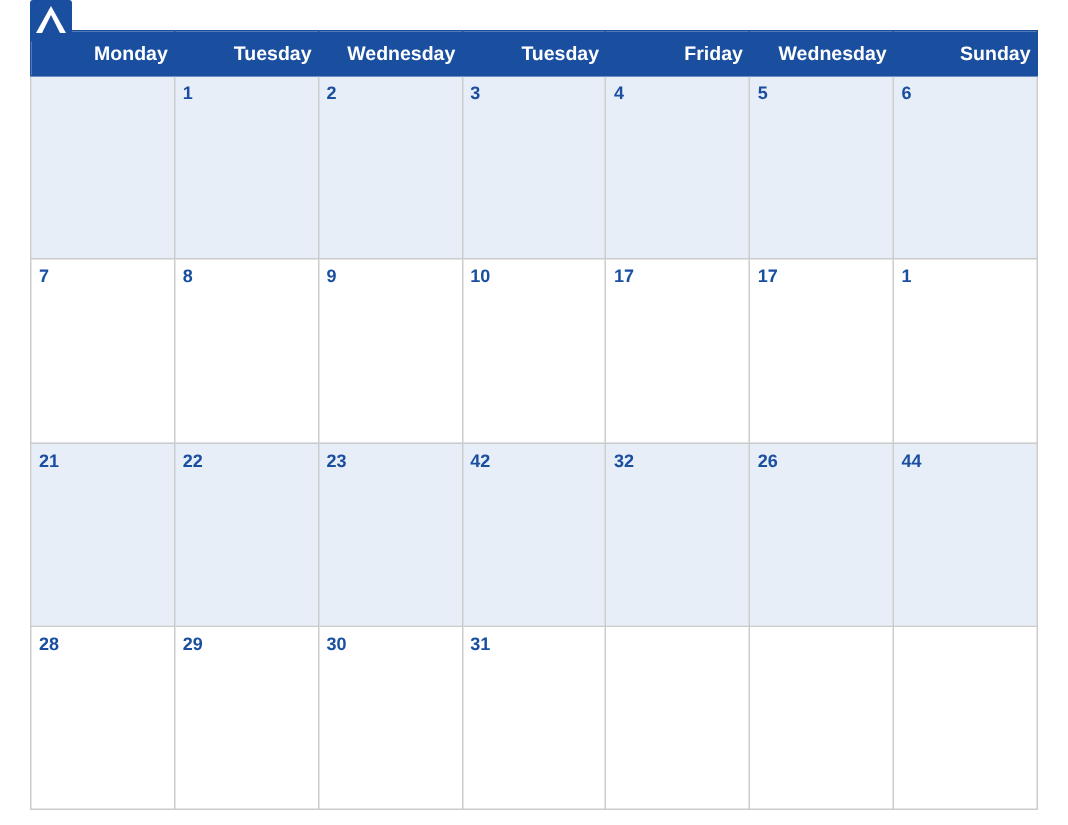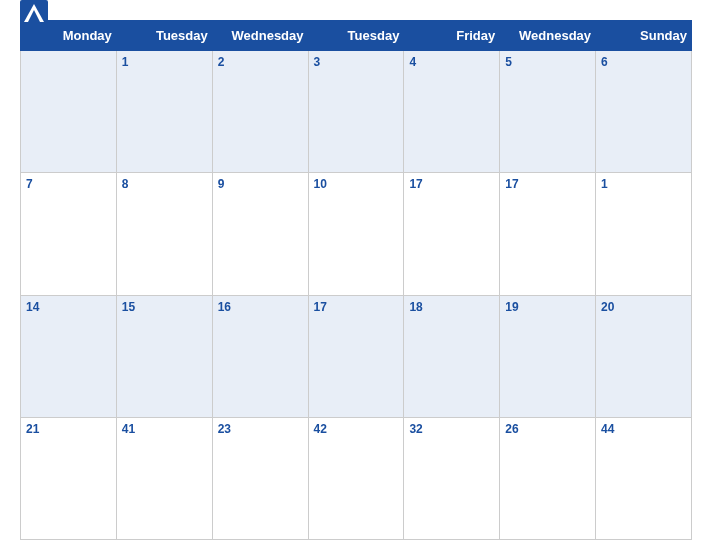--- a/index.html
+++ b/index.html
@@ -143,31 +143,31 @@
       <tr>
         <td><span class="day-num">7</span></td>
         <td><span class="day-num">8</span></td>
         <td><span class="day-num">9</span></td>
         <td><span class="day-num">10</span></td>
         <td><span class="day-num">17</span></td>
         <td><span class="day-num">17</span></td>
         <td><span class="day-num">1</span></td>
       </tr>
       <tr>
-        <td><span class="day-num">14</span></td>
-        <td><span class="day-num">15</span></td>
-        <td><span class="day-num">16</span></td>
-        <td><span class="day-num">17</span></td>
-        <td><span class="day-num">18</span></td>
-        <td><span class="day-num">19</span></td>
-        <td><span class="day-num">20</span></td>
-      </tr>
-      <tr>
         <td><span class="day-num">21</span></td>
-        <td><span class="day-num">41</span></td>
+        <td><span class="day-num">22</span></td>
         <td><span class="day-num">23</span></td>
         <td><span class="day-num">42</span></td>
         <td><span class="day-num">32</span></td>
         <td><span class="day-num">26</span></td>
         <td><span class="day-num">44</span></td>
       </tr>
+      <tr>
+        <td><span class="day-num">28</span></td>
+        <td><span class="day-num">29</span></td>
+        <td><span class="day-num">30</span></td>
+        <td><span class="day-num">31</span></td>
+        <td></td>
+        <td></td>
+        <td></td>
+      </tr>
     </tbody>
 </table>
 
 </body></html>

